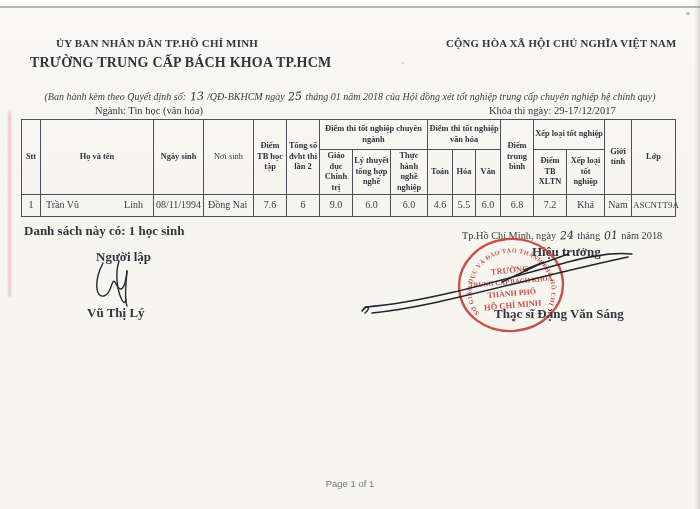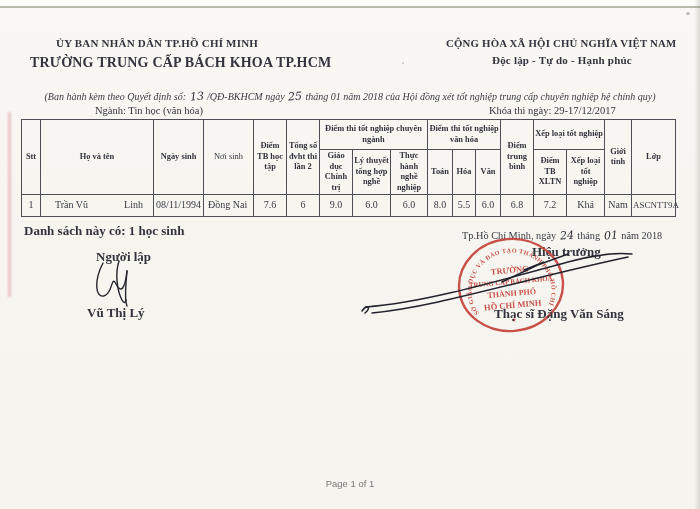--- a/index.html
+++ b/index.html
@@ -25,21 +25,21 @@
   .hand { font-family:"DejaVu Serif",serif; font-style:italic; display:inline-block;
     transform:rotate(-4deg); font-size:11px; color:#2c2c38; padding:0 1px; }
   table.grades { position:absolute; left:21px; top:119px; width:655px;
     border-collapse:collapse; table-layout:fixed; }
   table.grades td { border:1px solid #4e4e58; text-align:center; vertical-align:middle;
     font-size:8.4px; font-weight:bold; color:#33333e; line-height:1.25; padding:1px 1px; }
   table.grades tr.h1 td { height:30px; }
   table.grades tr.h2 td { height:44px; }
   table.grades tr.data td { height:22px; font-size:10px; font-weight:normal; color:#3a3a45; }
   table.grades td.plain { font-weight:normal; }
-  .name-cell { display:flex; justify-content:space-between; padding:0 9px 0 13px;align-items:flex-end; }
+  .name-cell { display:flex; justify-content:space-between; padding:0 9px 0 4px;align-items:flex-end; }
   .sig-note { font-size:13px; font-weight:bold; color:#33333e; }
   .date-line { font-size:10.3px; color:#3a3a45; }
   .page-foot { left:0; right:0; text-align:center; top:478px;
     font-family:"Liberation Sans",sans-serif; font-size:9.5px; color:#787874; }
   svg { position:absolute; overflow:visible; }
   .speck1 { position:absolute; left:686px; top:12px; width:4px; height:3px;
     background:rgba(100,100,90,0.4); border-radius:50%; }
   .speck2 { position:absolute; left:402px; top:62px; width:2px; height:2px;
     background:rgba(100,100,90,0.35); border-radius:50%; }
 </style>
@@ -50,21 +50,20 @@
 
   <div class="scan-top"></div>
   <div class="scan-right"></div>
   <div class="scan-left-smear"></div>
   <div class="speck1"></div>
   <div class="speck2"></div>
 
   <div class="abs hdr-small" style="left:56px; top:37px;">ỦY BAN NHÂN DÂN TP.HỒ CHÍ MINH</div>
   <div class="abs hdr-small" style="left:30px; top:55px; font-size:14px;">TRƯỜNG TRUNG CẤP BÁCH KHOA TP.HCM</div>
   <div class="abs hdr-small" style="left:446px; top:37px; font-size:10.8px;">CỘNG HÒA XÃ HỘI CHỦ NGHĨA VIỆT NAM</div>
-  <div class="abs hdr-small" style="left:492px; top:54px;">Độc lập - Tự do - Hạnh phúc</div>
 
   <div class="abs doc-subtitle">
     <span>(Ban hành kèm theo Quyết định số:</span>
     <span class="hand">13</span>
     <span>/QĐ-BKHCM ngày</span>
     <span class="hand">25</span>
     <span>tháng 01 năm 2018 của Hội đồng xét tốt nghiệp trung cấp chuyên nghiệp hệ chính quy)</span>
   </div>
   <div class="abs b" style="left:95px; top:105px; font-size:10.5px; color:#33333e;">Ngành: Tin học (văn hóa)</div>
   <div class="abs b" style="left:489px; top:105px; font-size:10.5px; color:#33333e;">Khóa thi ngày: 29-17/12/2017</div>
@@ -122,21 +121,21 @@
           <span>Linh</span>
         </div>
       </td>
       <td>08/11/1994</td>
       <td style="text-align:left; padding-left:4px;">Đồng Nai</td>
       <td>7.6</td>
       <td>6</td>
       <td>9.0</td>
       <td>6.0</td>
       <td>6.0</td>
-      <td>8.0</td>
+      <td>4.6</td>
       <td>5.5</td>
       <td>6.0</td>
       <td>6.8</td>
       <td>7.2</td>
       <td>Khá</td>
       <td>Nam</td>
       <td style="font-size:9px;">ASCNTT9A</td>
     </tr>
   </tbody>
     </table>

